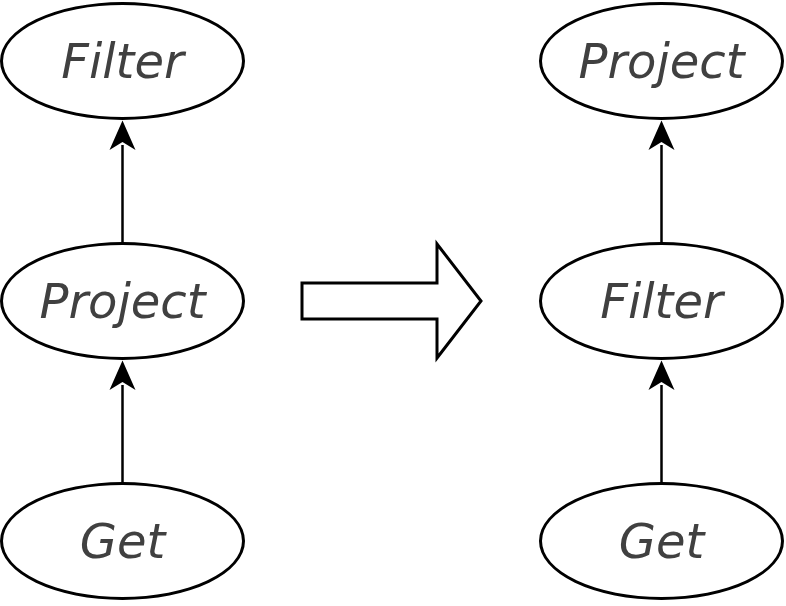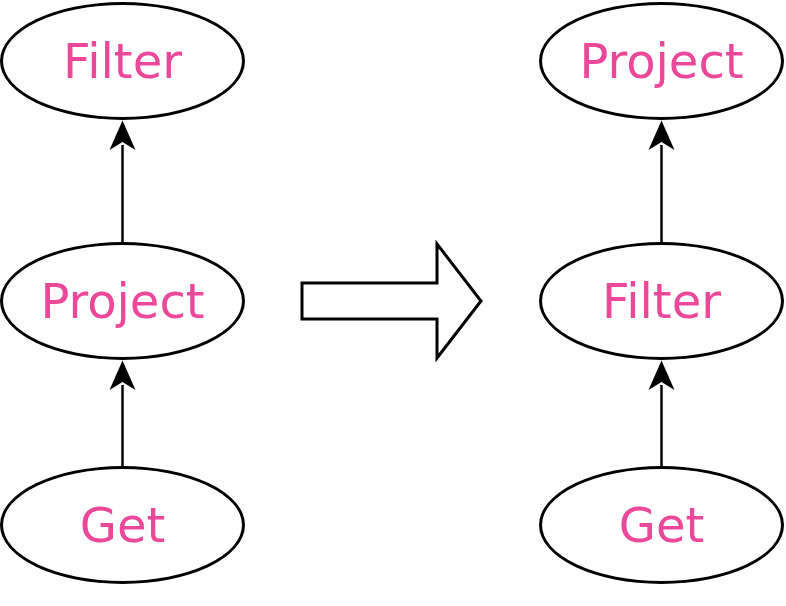--- a/index.html
+++ b/index.html
@@ -27,29 +27,30 @@
     box-sizing: border-box;
     width: 245px;
     height: 118px;
     border: 3px solid #000000;
     border-radius: 50%;
     background: #ffffff;
     display: flex;
     align-items: center;
     justify-content: center;
     font-size: 48px;
-    color: #ec4899;
+    color: #404040;
     line-height: 1;
     white-space: nowrap;
+    font-style: italic;
   }
   .col-before { left: 0px; }
   .col-after  { left: 539px; }
   .row-top    { top: 2px; }
   .row-mid    { top: 242px; }
-  .row-bot    { top: 466px; }
+  .row-bot    { top: 482px; }
 </style>
 </head>
 <body>
 
 <div class="canvas">
 
   <svg class="edges-layer" width="786" height="606" viewBox="0 0 786 606" xmlns="http://www.w3.org/2000/svg">
 
     <g>
       <line x1="122.5" y1="483" x2="122.5" y2="385" stroke="#000000" stroke-width="2.5"></line>

